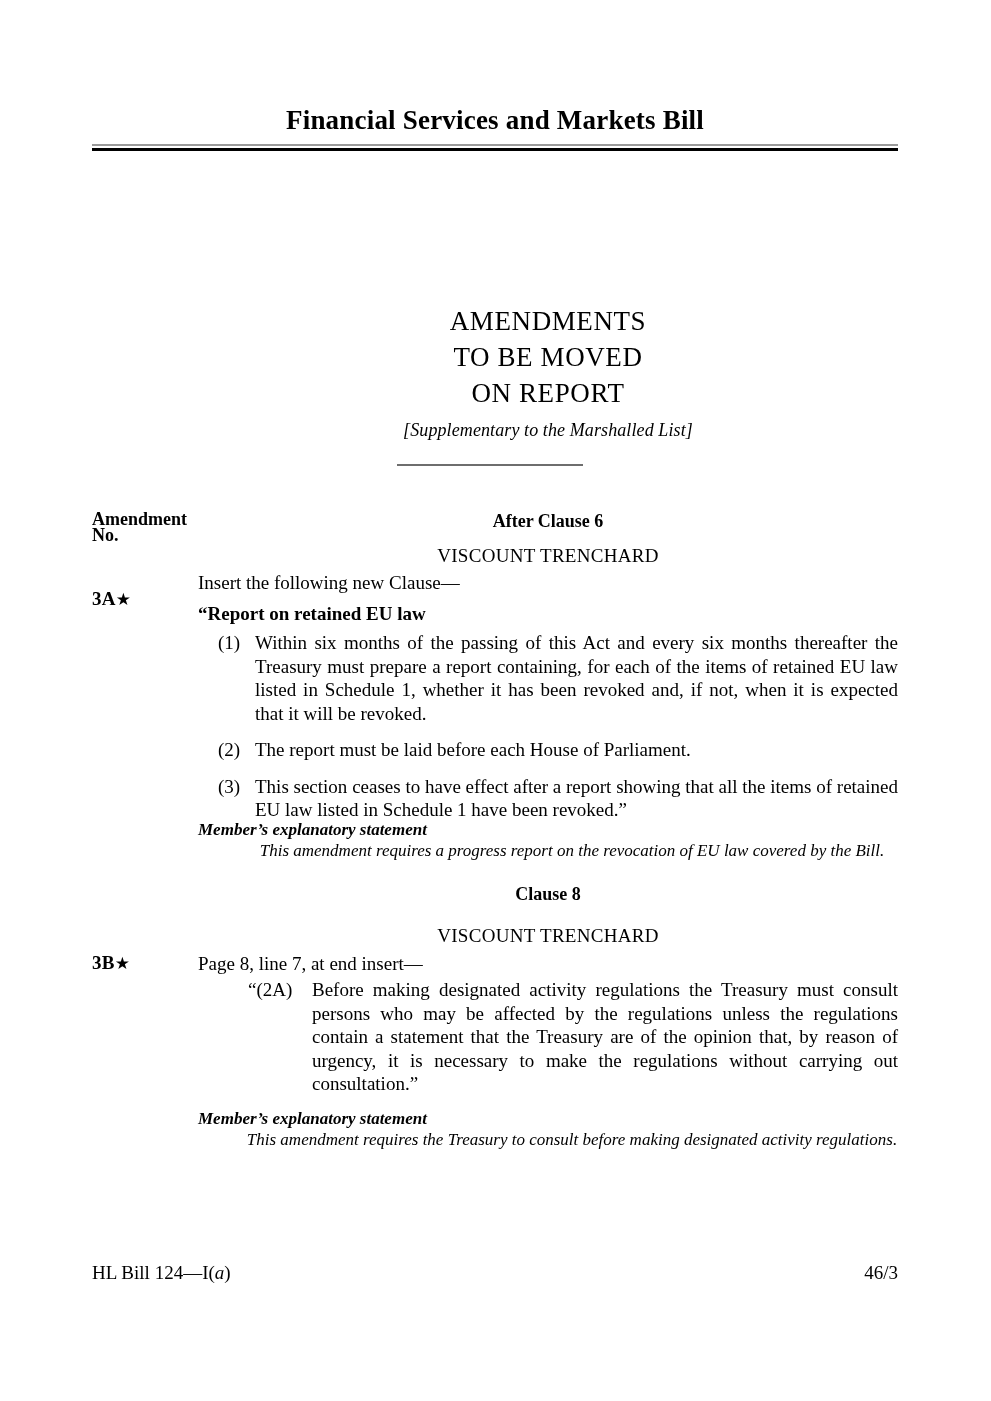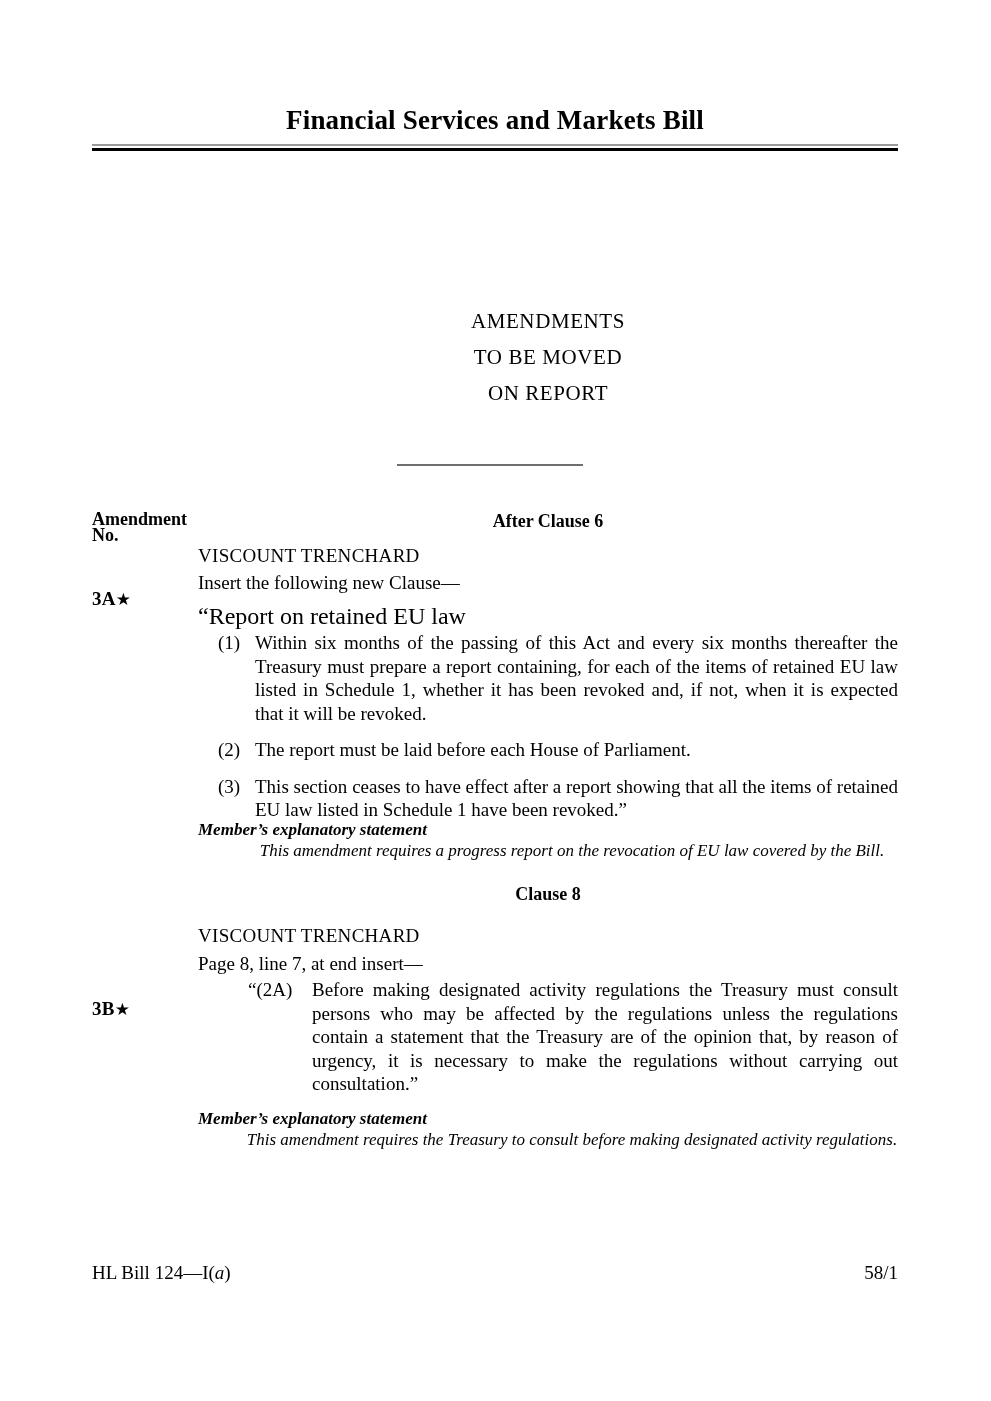--- a/index.html
+++ b/index.html
@@ -58,21 +58,21 @@
 
   
   .headblock {
     position: absolute;
     left: 198px;
     top: 303px;
     width: 700px;
     text-align: center;
   }
   .headblock .hline {
-    font-size: 21px;
+    font-size: 27px;
     line-height: 36px;
     letter-spacing: 0.6px;
   }
   .headblock .supp {
     font-size: 18px;
     font-style: italic;
     margin-top: 9px;
     letter-spacing: 0.1px;
   }
   .short-rule {
@@ -101,46 +101,47 @@
     font-size: 19px;
     font-weight: bold;
     letter-spacing: 0.3px;
   }
   .amd-no .star {
     font-weight: normal;
     font-size: 17px;
     letter-spacing: 0;
   }
   .amd-no-3a { top: 572px; margin-top: 16px; }
-  .amd-no-3b { top: 998px; }
+  .amd-no-3b { top: 952px; }
 
   
   .col {
     position: absolute;
     left: 198px;
     width: 700px;
   }
 
   .clause-head {
     text-align: center;
     font-size: 18px;
     font-weight: bold;
   }
   .member-name {
+    text-align: center;
     font-size: 19px;
     letter-spacing: 0.3px;
   }
 
   .lead-line {
     font-size: 19px;
   }
 
   .quoted-title {
-    font-size: 24px;
-    font-weight: normal;
+    font-size: 19px;
+    font-weight: bold;
   }
 
   .sublist {
     margin: 0;
   }
   .item {
     position: relative;
     padding-left: 57px;
     font-size: 19px;
     line-height: 23.5px;
@@ -210,20 +211,21 @@
   <div class="title-rule">
     <div class="thin"></div>
     <div class="gap"></div>
     <div class="thick"></div>
   </div>
 
   <div class="headblock">
     <div class="hline">AMENDMENTS</div>
     <div class="hline">TO BE MOVED</div>
     <div class="hline">ON REPORT</div>
+    <div class="supp">[Supplementary to the Marshalled List]</div>
   </div>
   <div class="short-rule"></div>
 
   <div class="margin-label">
     <div>Amendment</div>
     <div>No.</div>
   </div>
 
   <div class="amd-no amd-no-3a"><span>3A</span><span class="star">★</span></div>
 
@@ -270,16 +272,16 @@
     </div>
   </div>
 
   <div class="col" style="top:1109px;">
     <div class="expl-head">Member’s explanatory statement</div>
     <div class="expl-body">This amendment requires the Treasury to consult before making designated activity regulations.</div>
   </div>
 
   <div class="footer">
     <div class="left"><span>HL Bill 124—I(</span><span class="ital">a</span><span>)</span></div>
-    <div class="right">58/1</div>
+    <div class="right">46/3</div>
   </div>
 
 </div>
 
 </body></html>

